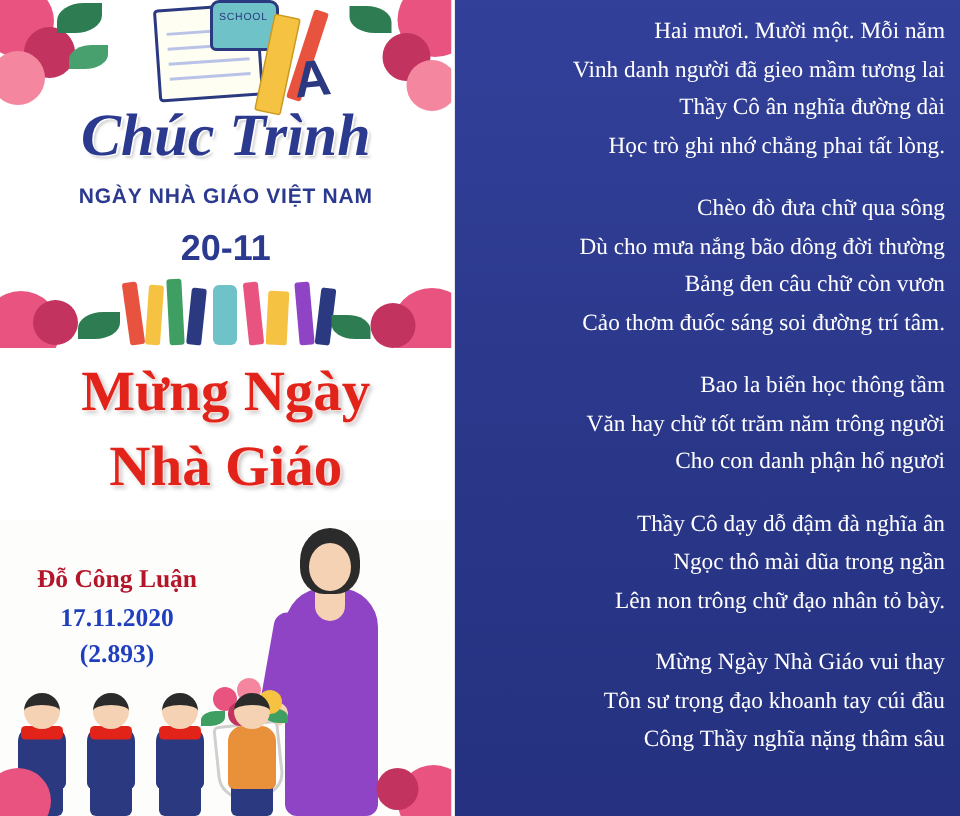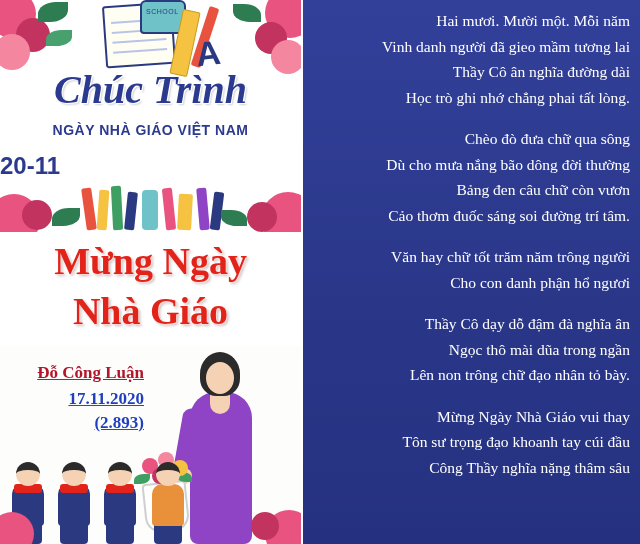--- a/index.html
+++ b/index.html
@@ -137,20 +137,21 @@
     font-family: "Liberation Sans", sans-serif;
     font-weight: bold;
     font-size: 14px;
     letter-spacing: .5px;
     color: #2b3a8f;
   }
   .date-2011 {
     position: absolute;
     left: 0; right: 0;
     top: 152px;
+    text-align: center;
     font-family: "Liberation Sans", sans-serif;
     font-weight: bold;
     font-size: 24px;
     color: #2b3a8f;
   }
 
   .supplies-row {
     position: absolute;
     left: 0; right: 0;
     bottom: 0;
@@ -171,27 +172,26 @@
     font-size: 38px;
     line-height: 50px;
     color: #e2231a;
     text-shadow: 1px 1px 0 #ffd9d7, 2px 2px 3px rgba(0,0,0,.25);
   }
 
   
   .author-block {
     position: absolute;
     left: 12px;
-    top: 363px;
+    top: 376px;
     width: 132px;
-    text-align: right;
+    text-align: center;
     font-family: "Liberation Serif", serif;
     color: #c0182a;
     z-index: 4;
-    text-decoration: underline;
   }
   .author-name {
     font-weight: bold;
     font-size: 17px;
     margin-bottom: 6px;
     color: #b3152a;
   }
   .author-date {
     font-weight: bold;
     font-size: 17px;
@@ -463,20 +463,21 @@
     </div>
 
     <div class="stanza">
       <div class="poem-line">Chèo đò đưa chữ qua sông</div>
       <div class="poem-line">Dù cho mưa nắng bão dông đời thường</div>
       <div class="poem-line">Bảng đen câu chữ còn vươn</div>
       <div class="poem-line">Cảo thơm đuốc sáng soi đường trí tâm.</div>
     </div>
 
     <div class="stanza">
+      <div class="poem-line">Bao la biển học thông tầm</div>
       <div class="poem-line">Văn hay chữ tốt trăm năm trông người</div>
       <div class="poem-line">Cho con danh phận hổ ngươi</div>
     </div>
 
     <div class="stanza">
       <div class="poem-line">Thầy Cô dạy dỗ đậm đà nghĩa ân</div>
       <div class="poem-line">Ngọc thô mài dũa trong ngần</div>
       <div class="poem-line">Lên non trông chữ đạo nhân tỏ bày.</div>
     </div>
 

